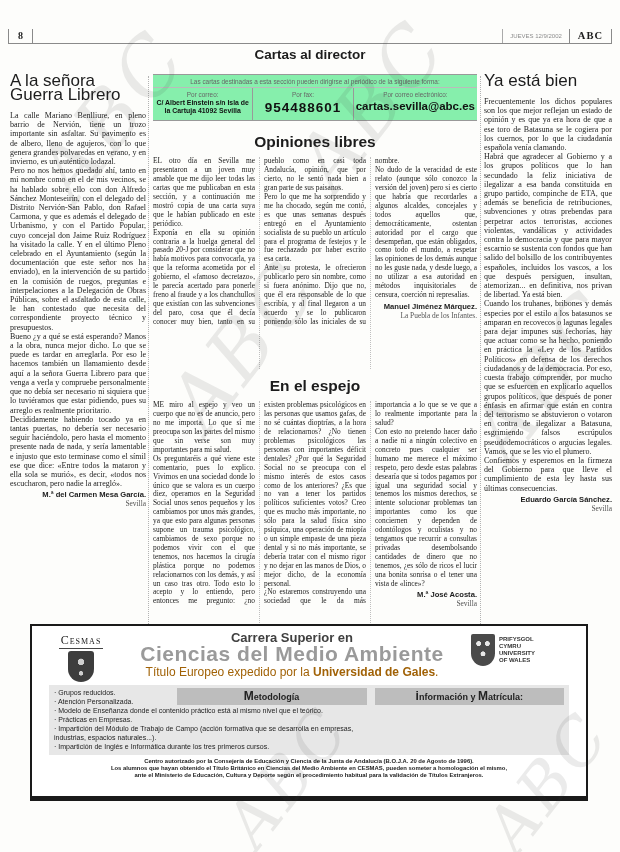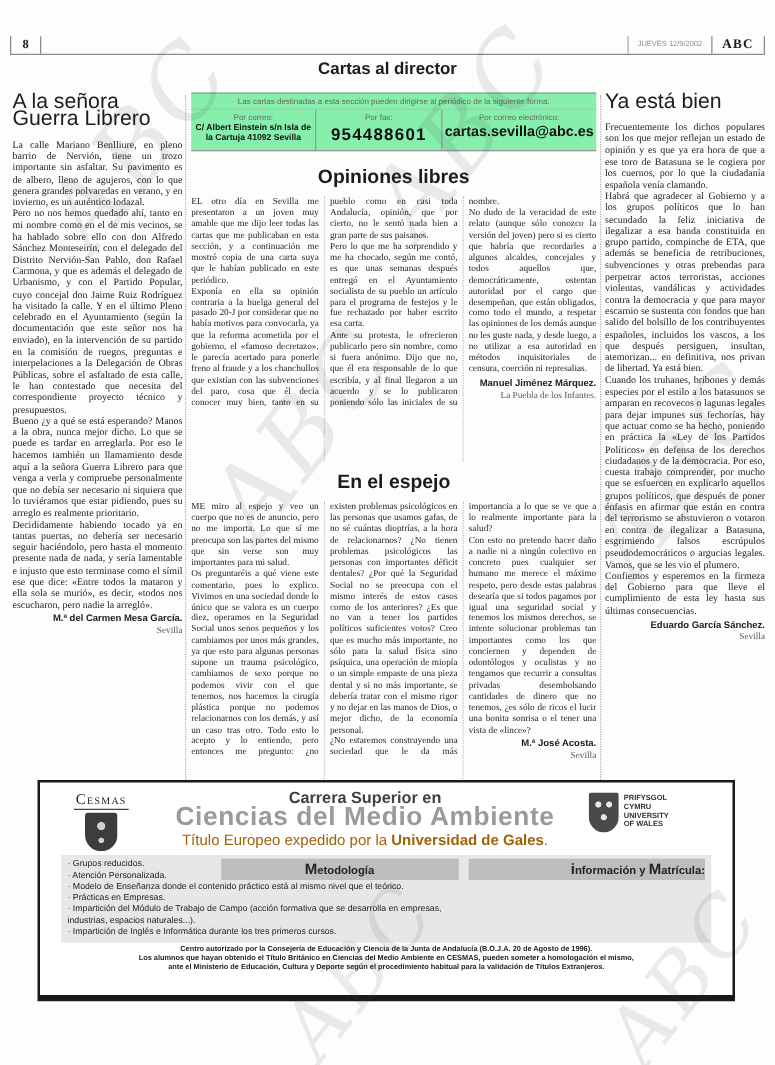--- a/index.html
+++ b/index.html
@@ -165,21 +165,21 @@
     font-size:7px; line-height:9px; color:#222; white-space:pre-line;
   }
   .bullets-top { flex:1; }
   .met-bar {
     background:#bdbdbd; width:190px; text-align:center;
     font-weight:bold; font-size:9px; padding:1px 0 2px; color:#222;
   }
   .biglet { font-size:12px; }
   .panel-right { flex:1; }
   .info-bar {
-    background:#bdbdbd; text-align:right;
+    background:#bdbdbd; text-align:center;
     font-weight:bold; font-size:9px; padding:1px 0 2px; color:#222;
     margin-bottom:2px;
   }
   .ad-contact {
     font-size:7.5px; line-height:9.6px; font-weight:bold;
     text-align:right; color:#222; white-space:pre-line;
   }
   .ad-footer {
     text-align:center; font-weight:bold; font-size:5.9px; line-height:7.2px;
     color:#222; margin-top:3px; white-space:pre-line;

